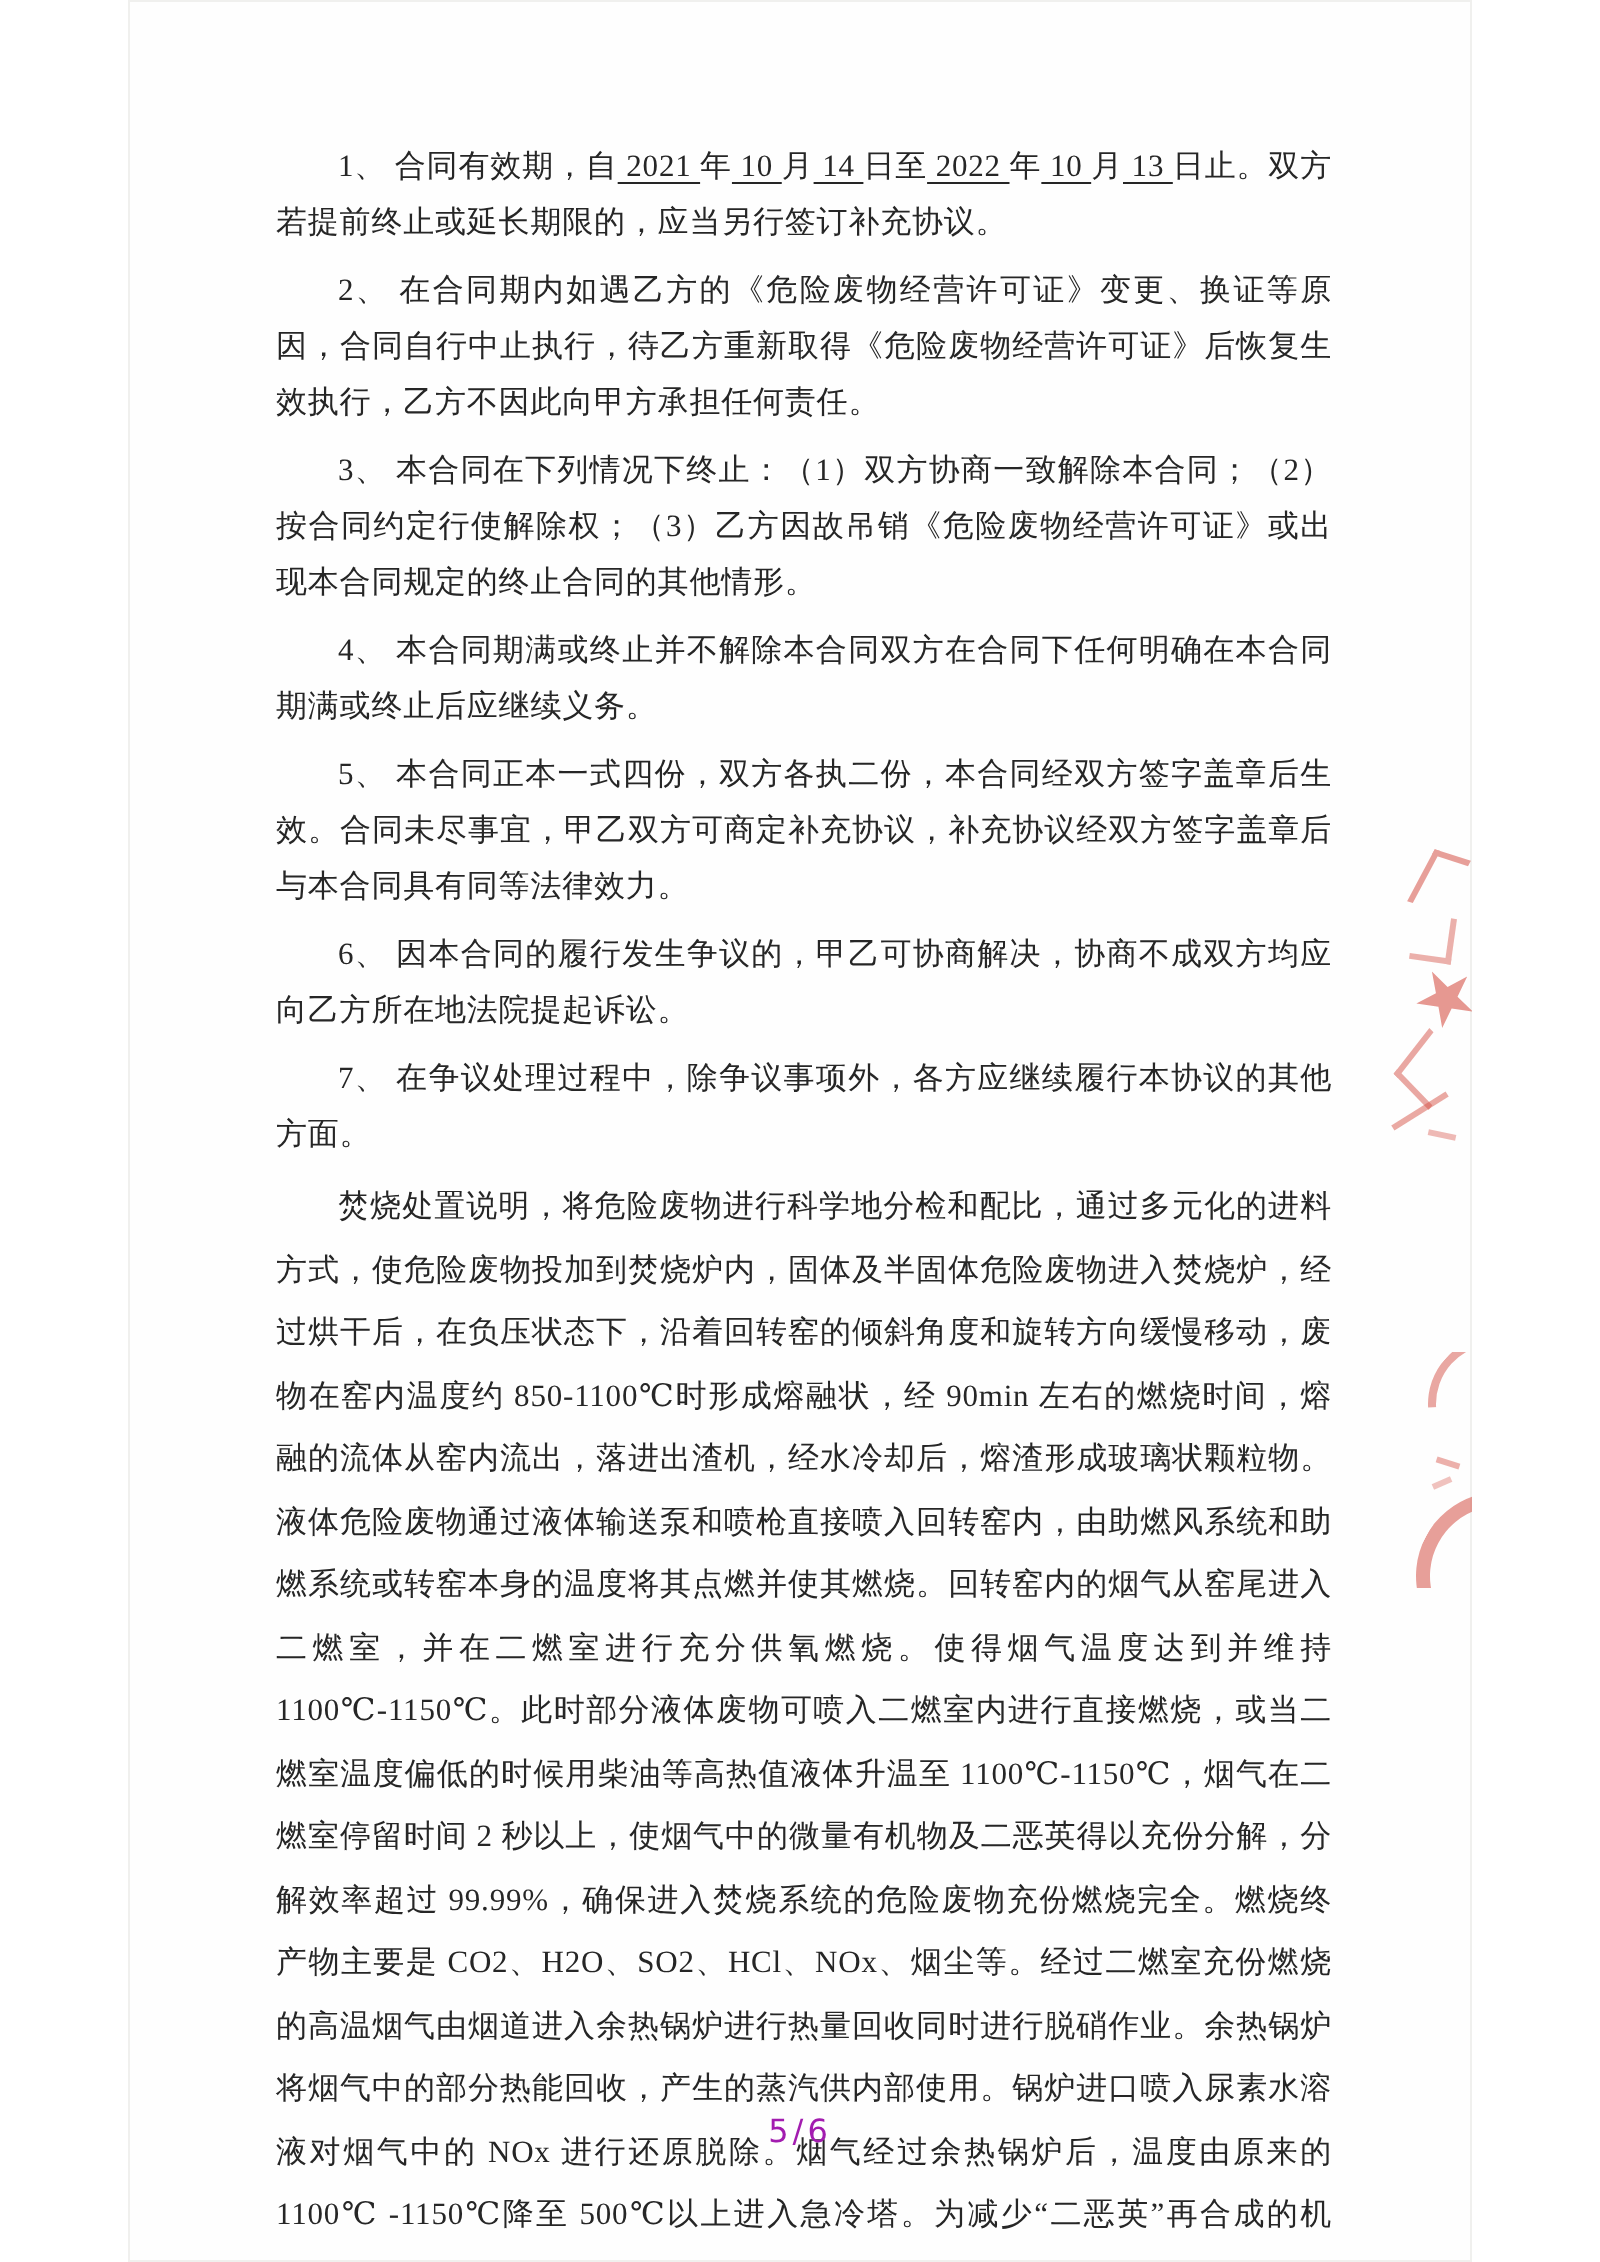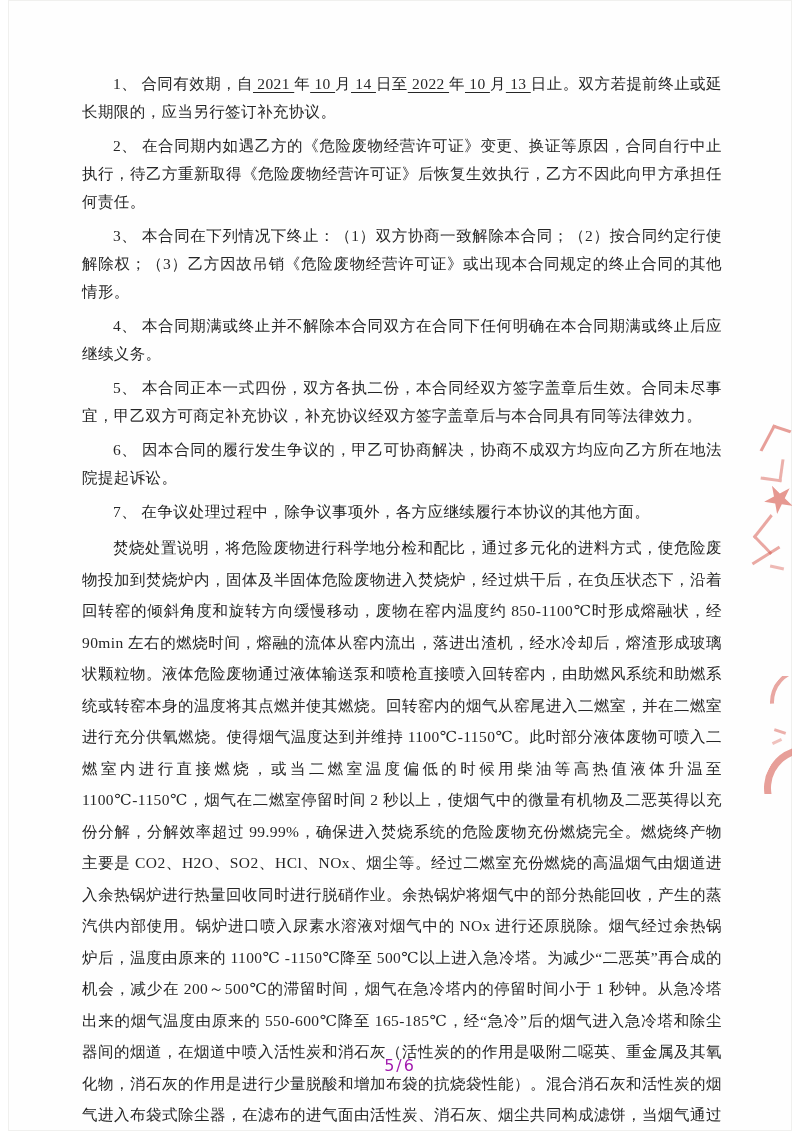--- a/index.html
+++ b/index.html
@@ -1,18 +1,18 @@
 <!DOCTYPE html>
 <html lang="zh"><head>
 <meta charset="utf-8">
 <style>
   html, body { margin: 0; padding: 0; background: #ffffff; }
   .page {
     position: relative;
-    width: 784px;
+    width: 672px;
     height: 1131px;
     margin: 0 auto;
     background: #fefefe;
     box-shadow: inset 0 0 0 1px #f0f0ee;
     overflow: hidden;
     font-family: "Liberation Serif", "DejaVu Serif", serif;
     color: #262626;
   }
   .content {
     position: absolute;

